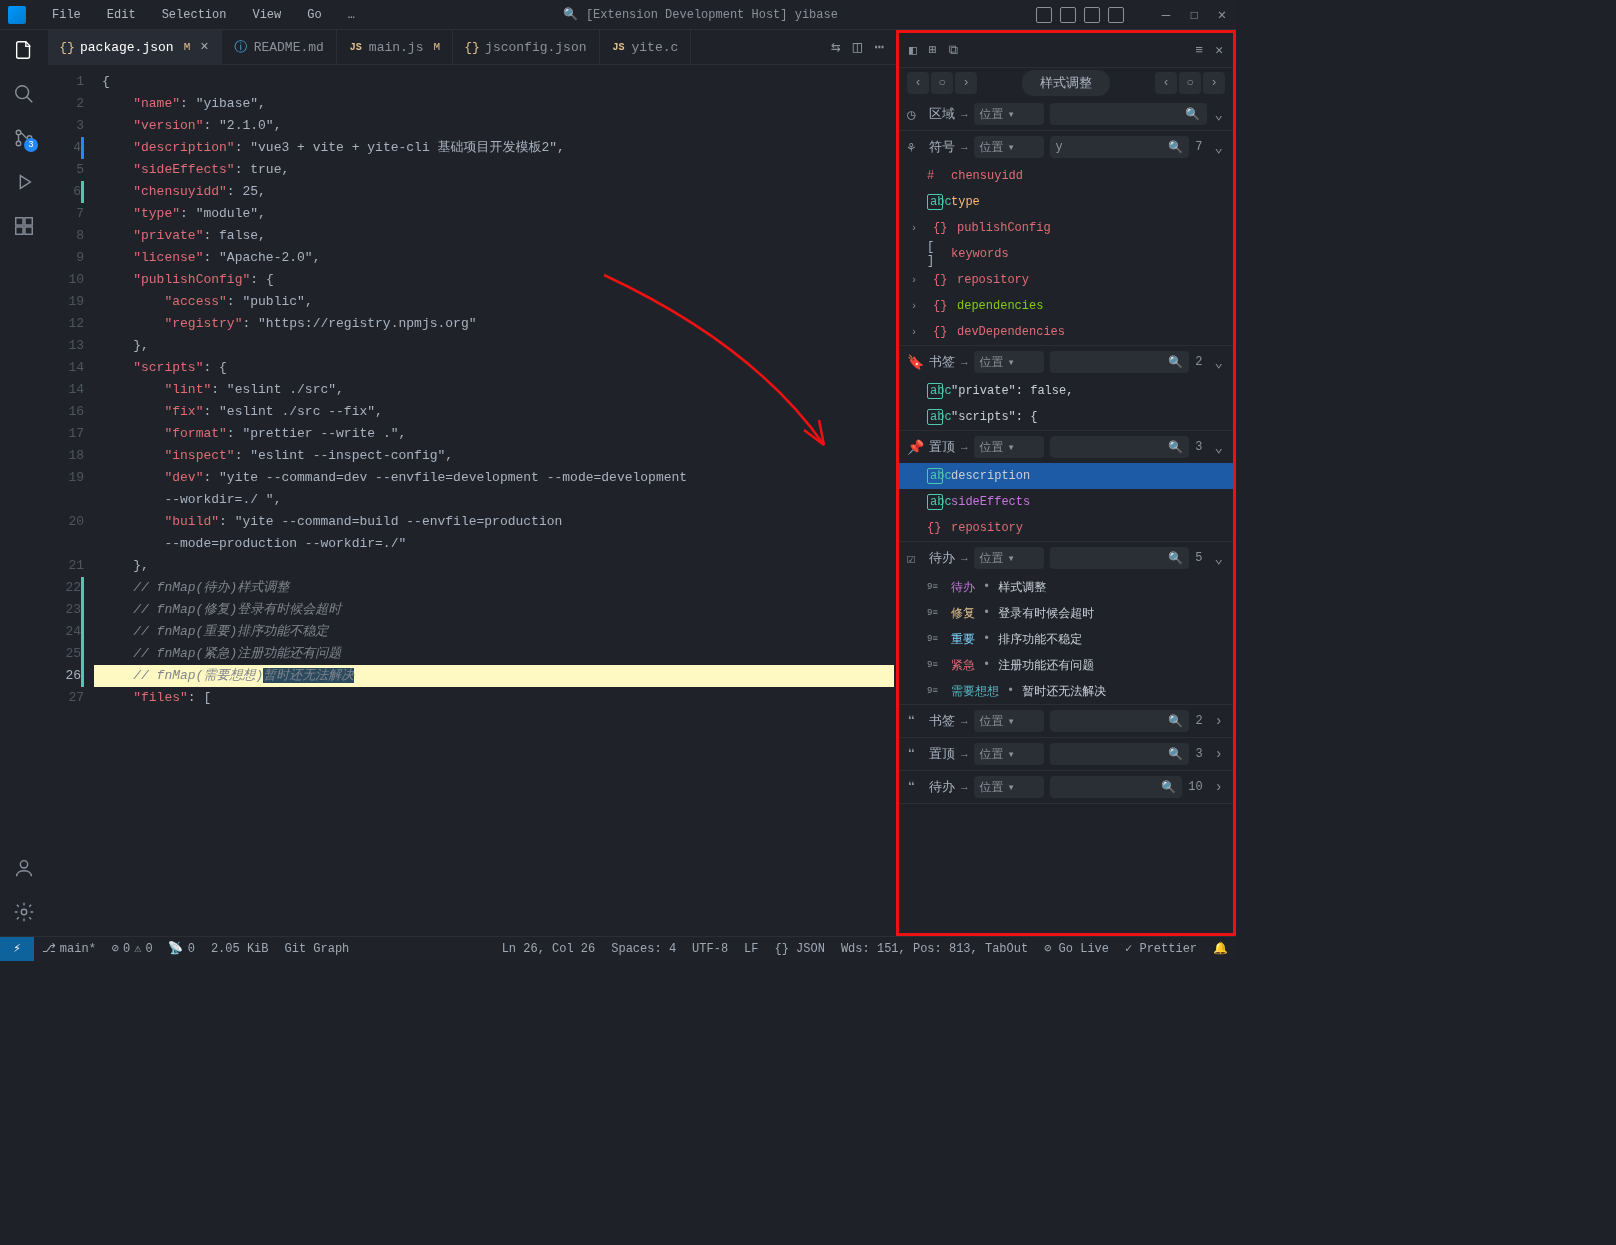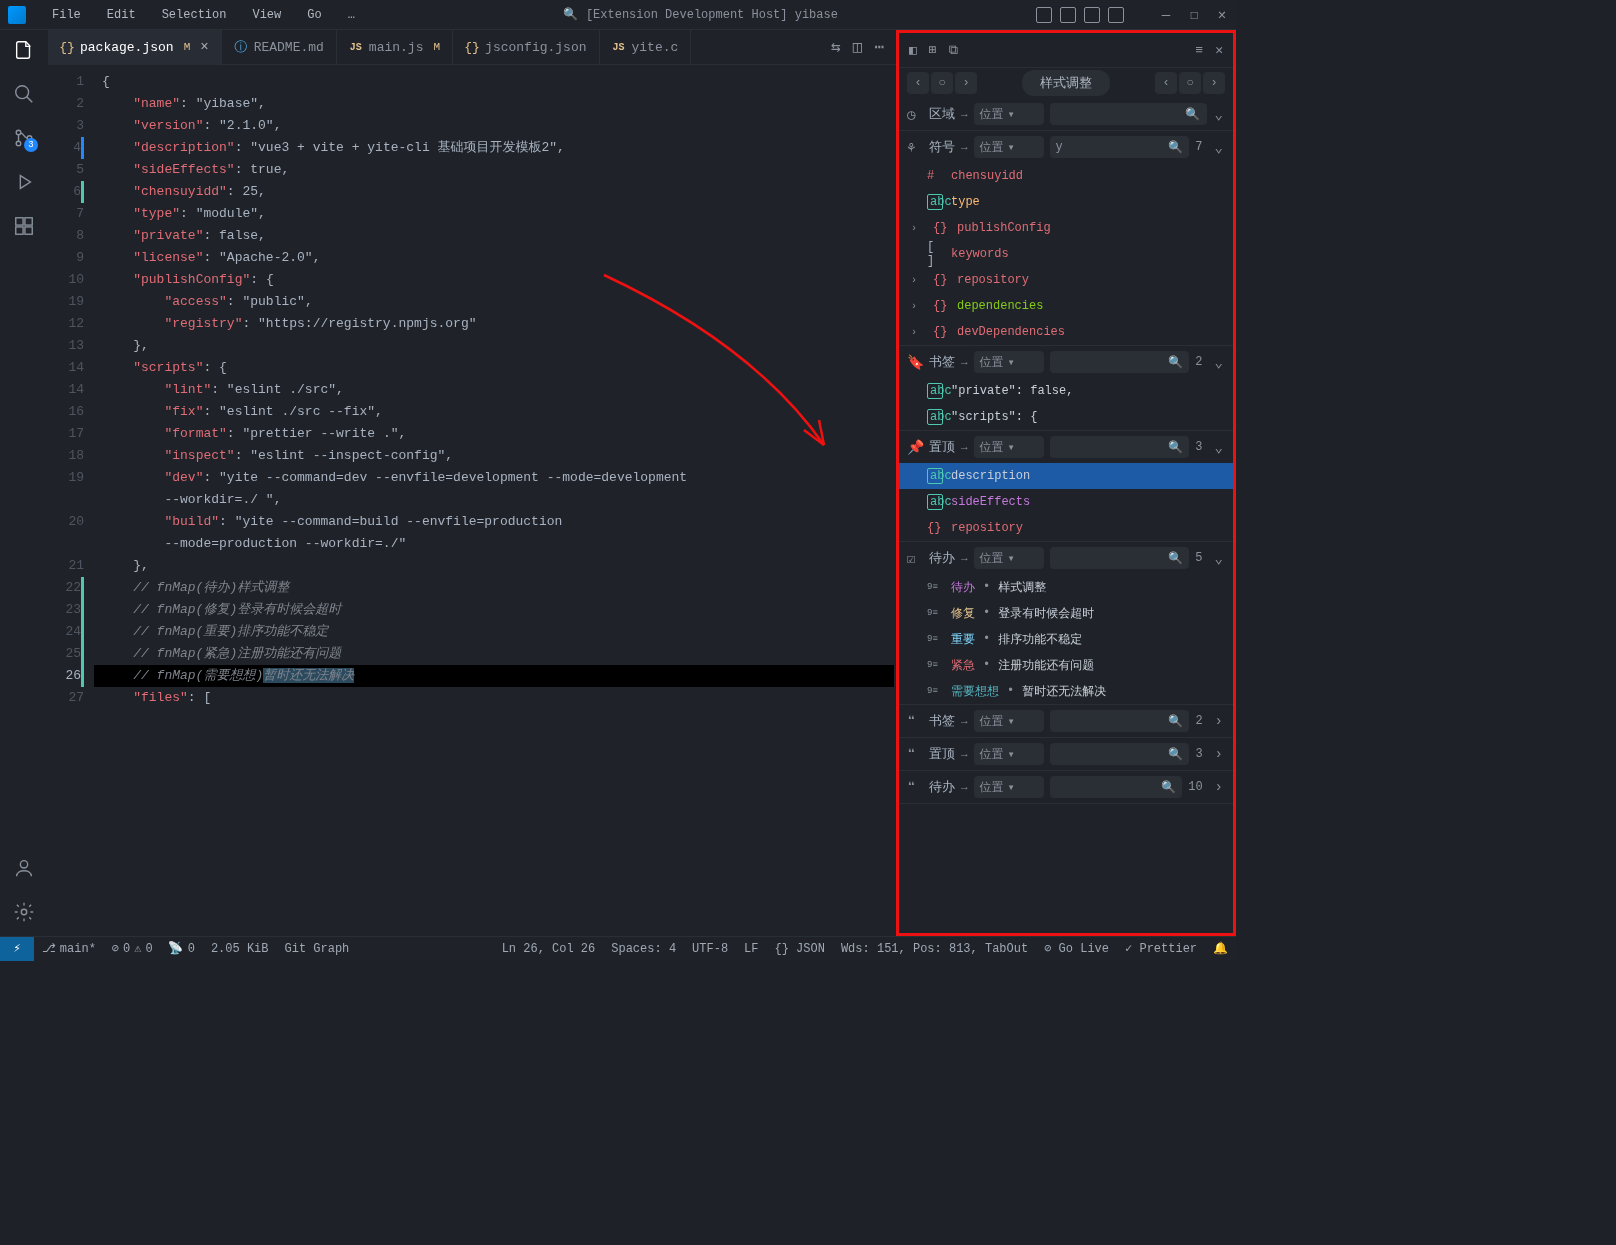--- a/index.html
+++ b/index.html
@@ -32,21 +32,21 @@
 .tabs-actions span{font-size:16px}
 
 .editor{flex:1;display:flex;overflow:hidden}
 .gutter{width:46px;text-align:right;padding-right:10px;color:#4f5560;font-size:13px;line-height:22px;padding-top:6px;user-select:none}
 .gutter .ln{height:22px}
 .gutter .current{color:#a8b2c0}
 .gutter .mod{border-right:3px solid #2188ff}
 .gutter .add{border-right:3px solid #4ec9b0}
 .code{flex:1;padding-top:6px;font-size:13px;line-height:22px;white-space:pre;overflow:hidden;position:relative}
 .code .line{height:22px;padding-left:8px}
-.code .hl{background:#000000}
+.code .hl{background:#fef9c3}
 .sel{background:#2c4a5e}
 .k{color:#e06c75}.p{color:#abb2bf}.c{color:#7f848e;font-style:italic}
 .minimap{width:2px;background:#1f2329}
 .arrow{position:absolute;top:200px;right:40px;pointer-events:none}
 
 .sidepanel{width:340px;background:#1f2329;border:3px solid #e11;display:flex;flex-direction:column}
 .sp-hdr{height:35px;display:flex;align-items:center;padding:0 10px;gap:12px;border-bottom:1px solid #2a2e35;color:#8a919c}
 .sp-hdr-right{margin-left:auto;display:flex;gap:12px;align-items:center}
 .sp-row{height:30px;display:flex;align-items:center;padding:0 8px;gap:8px;font-size:12px;color:#a8b2c0}
 .sp-nav{display:flex;align-items:center;gap:2px}

